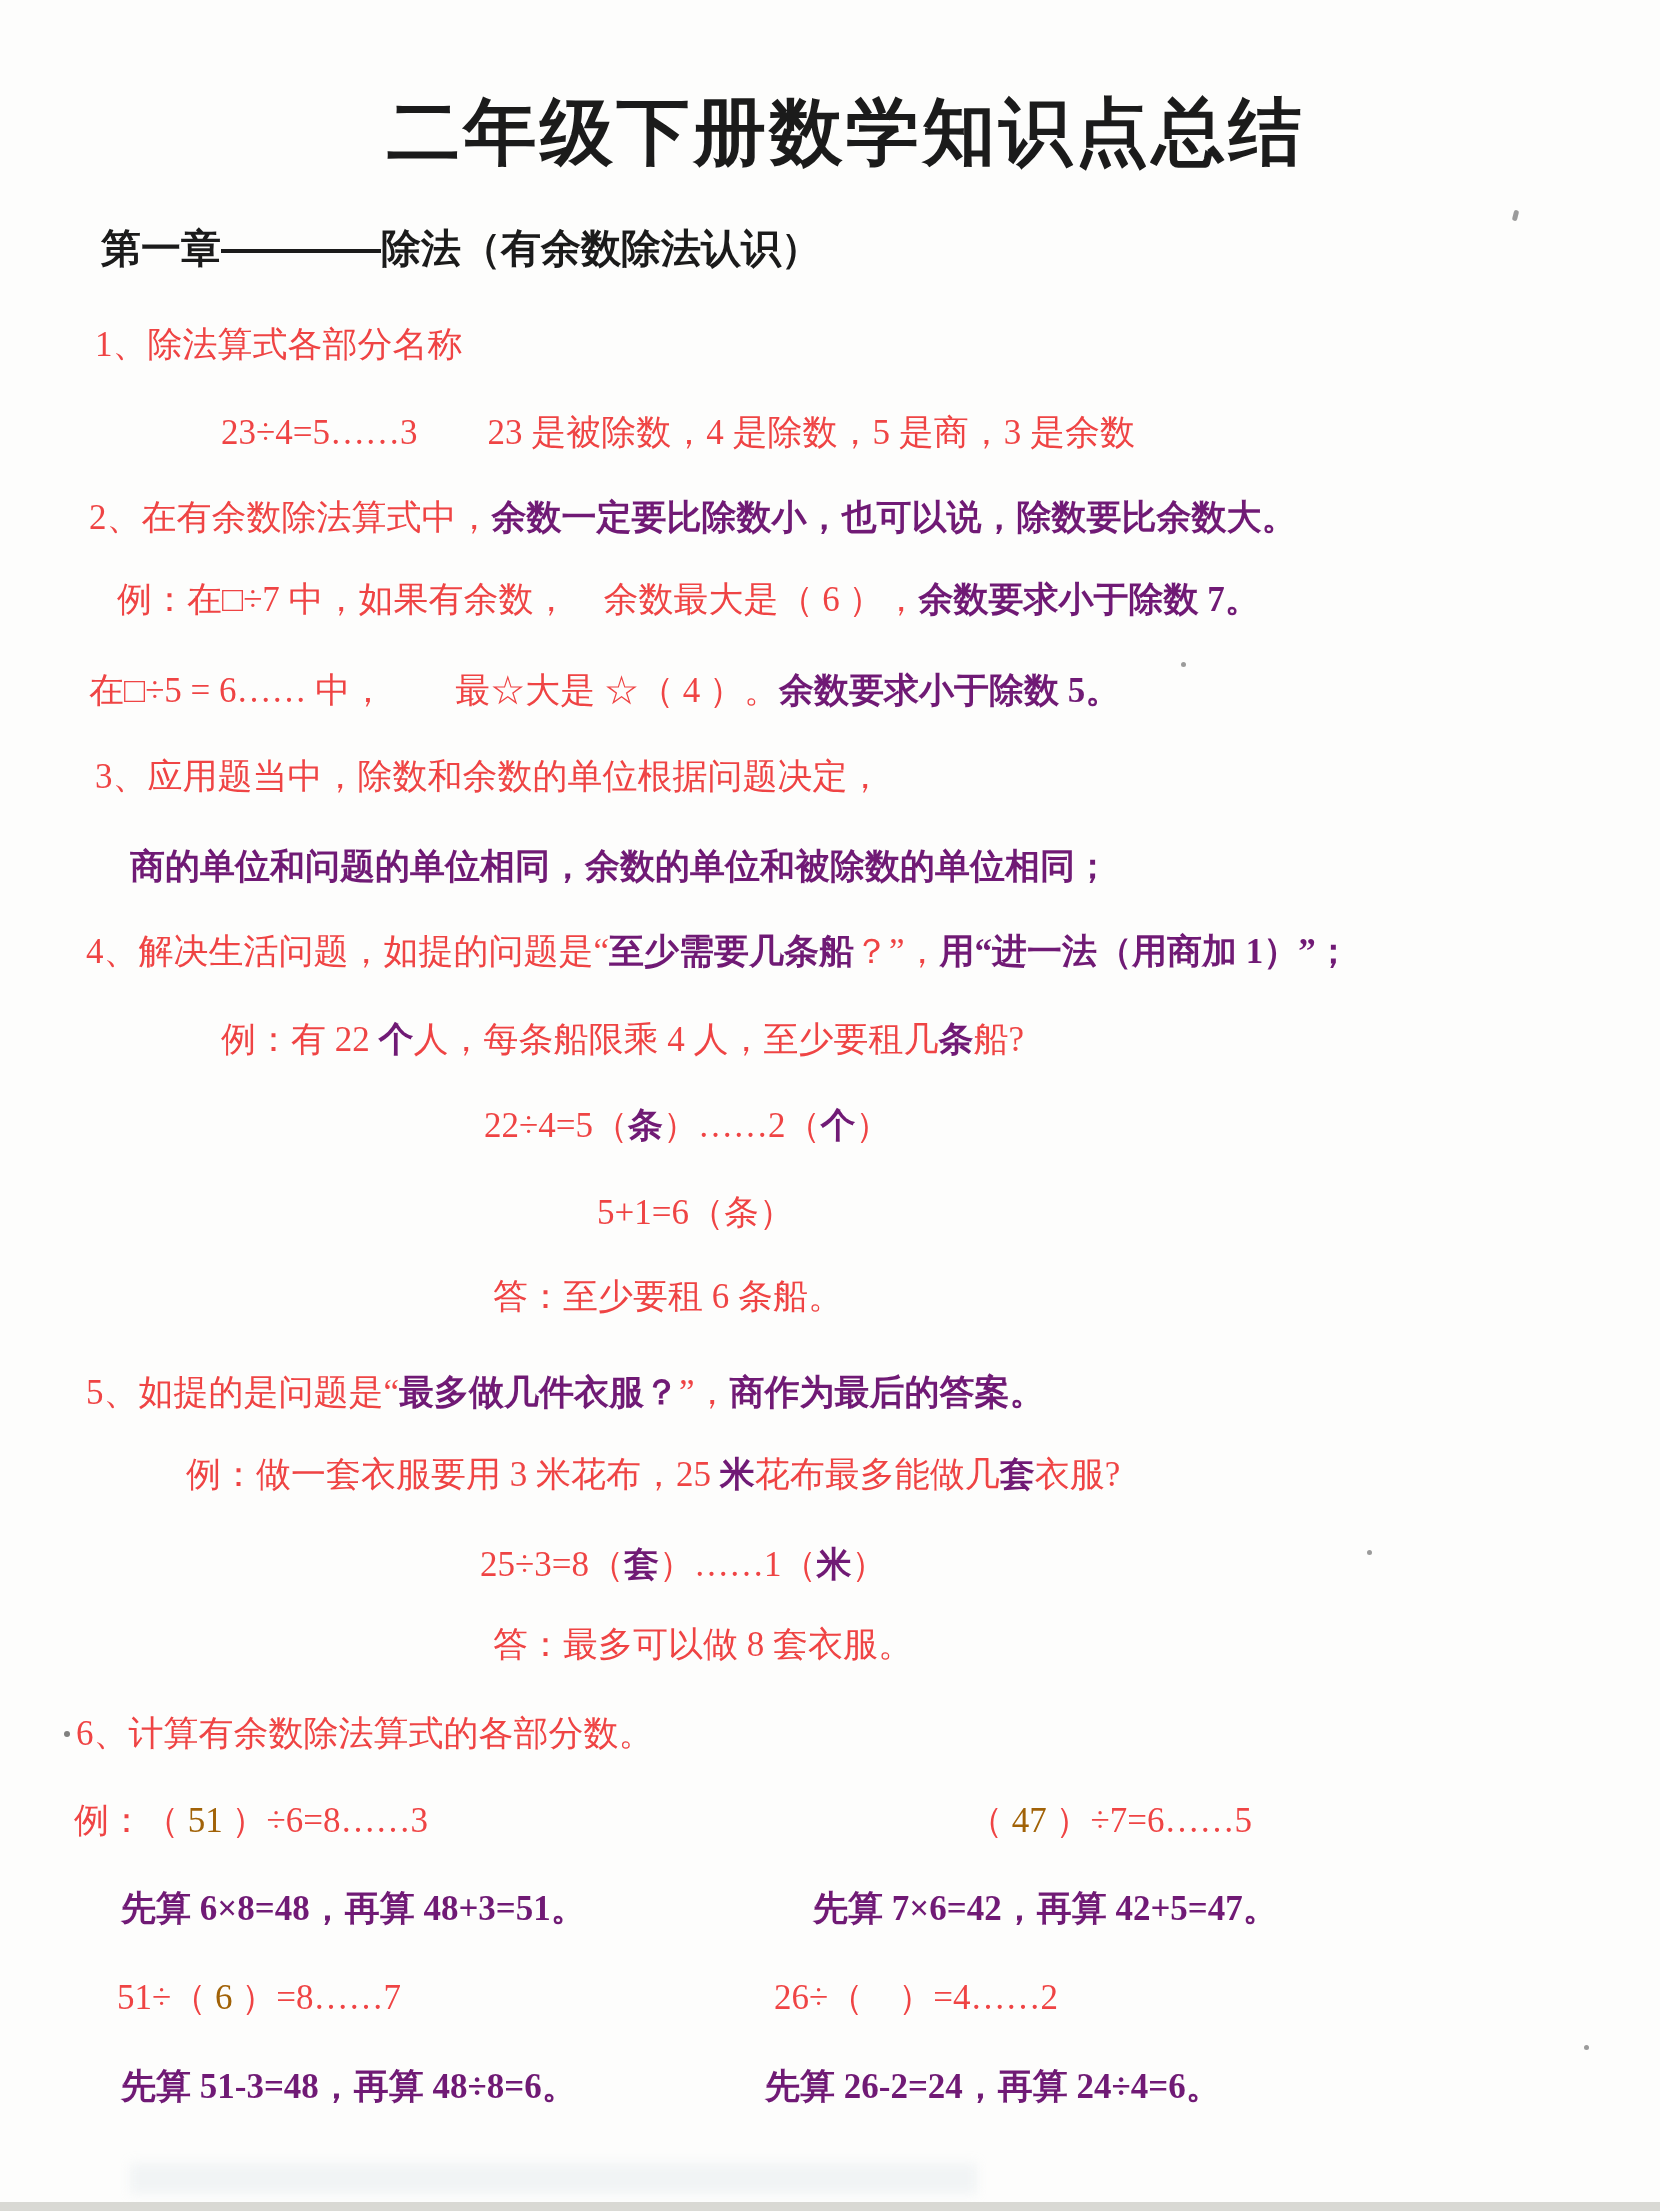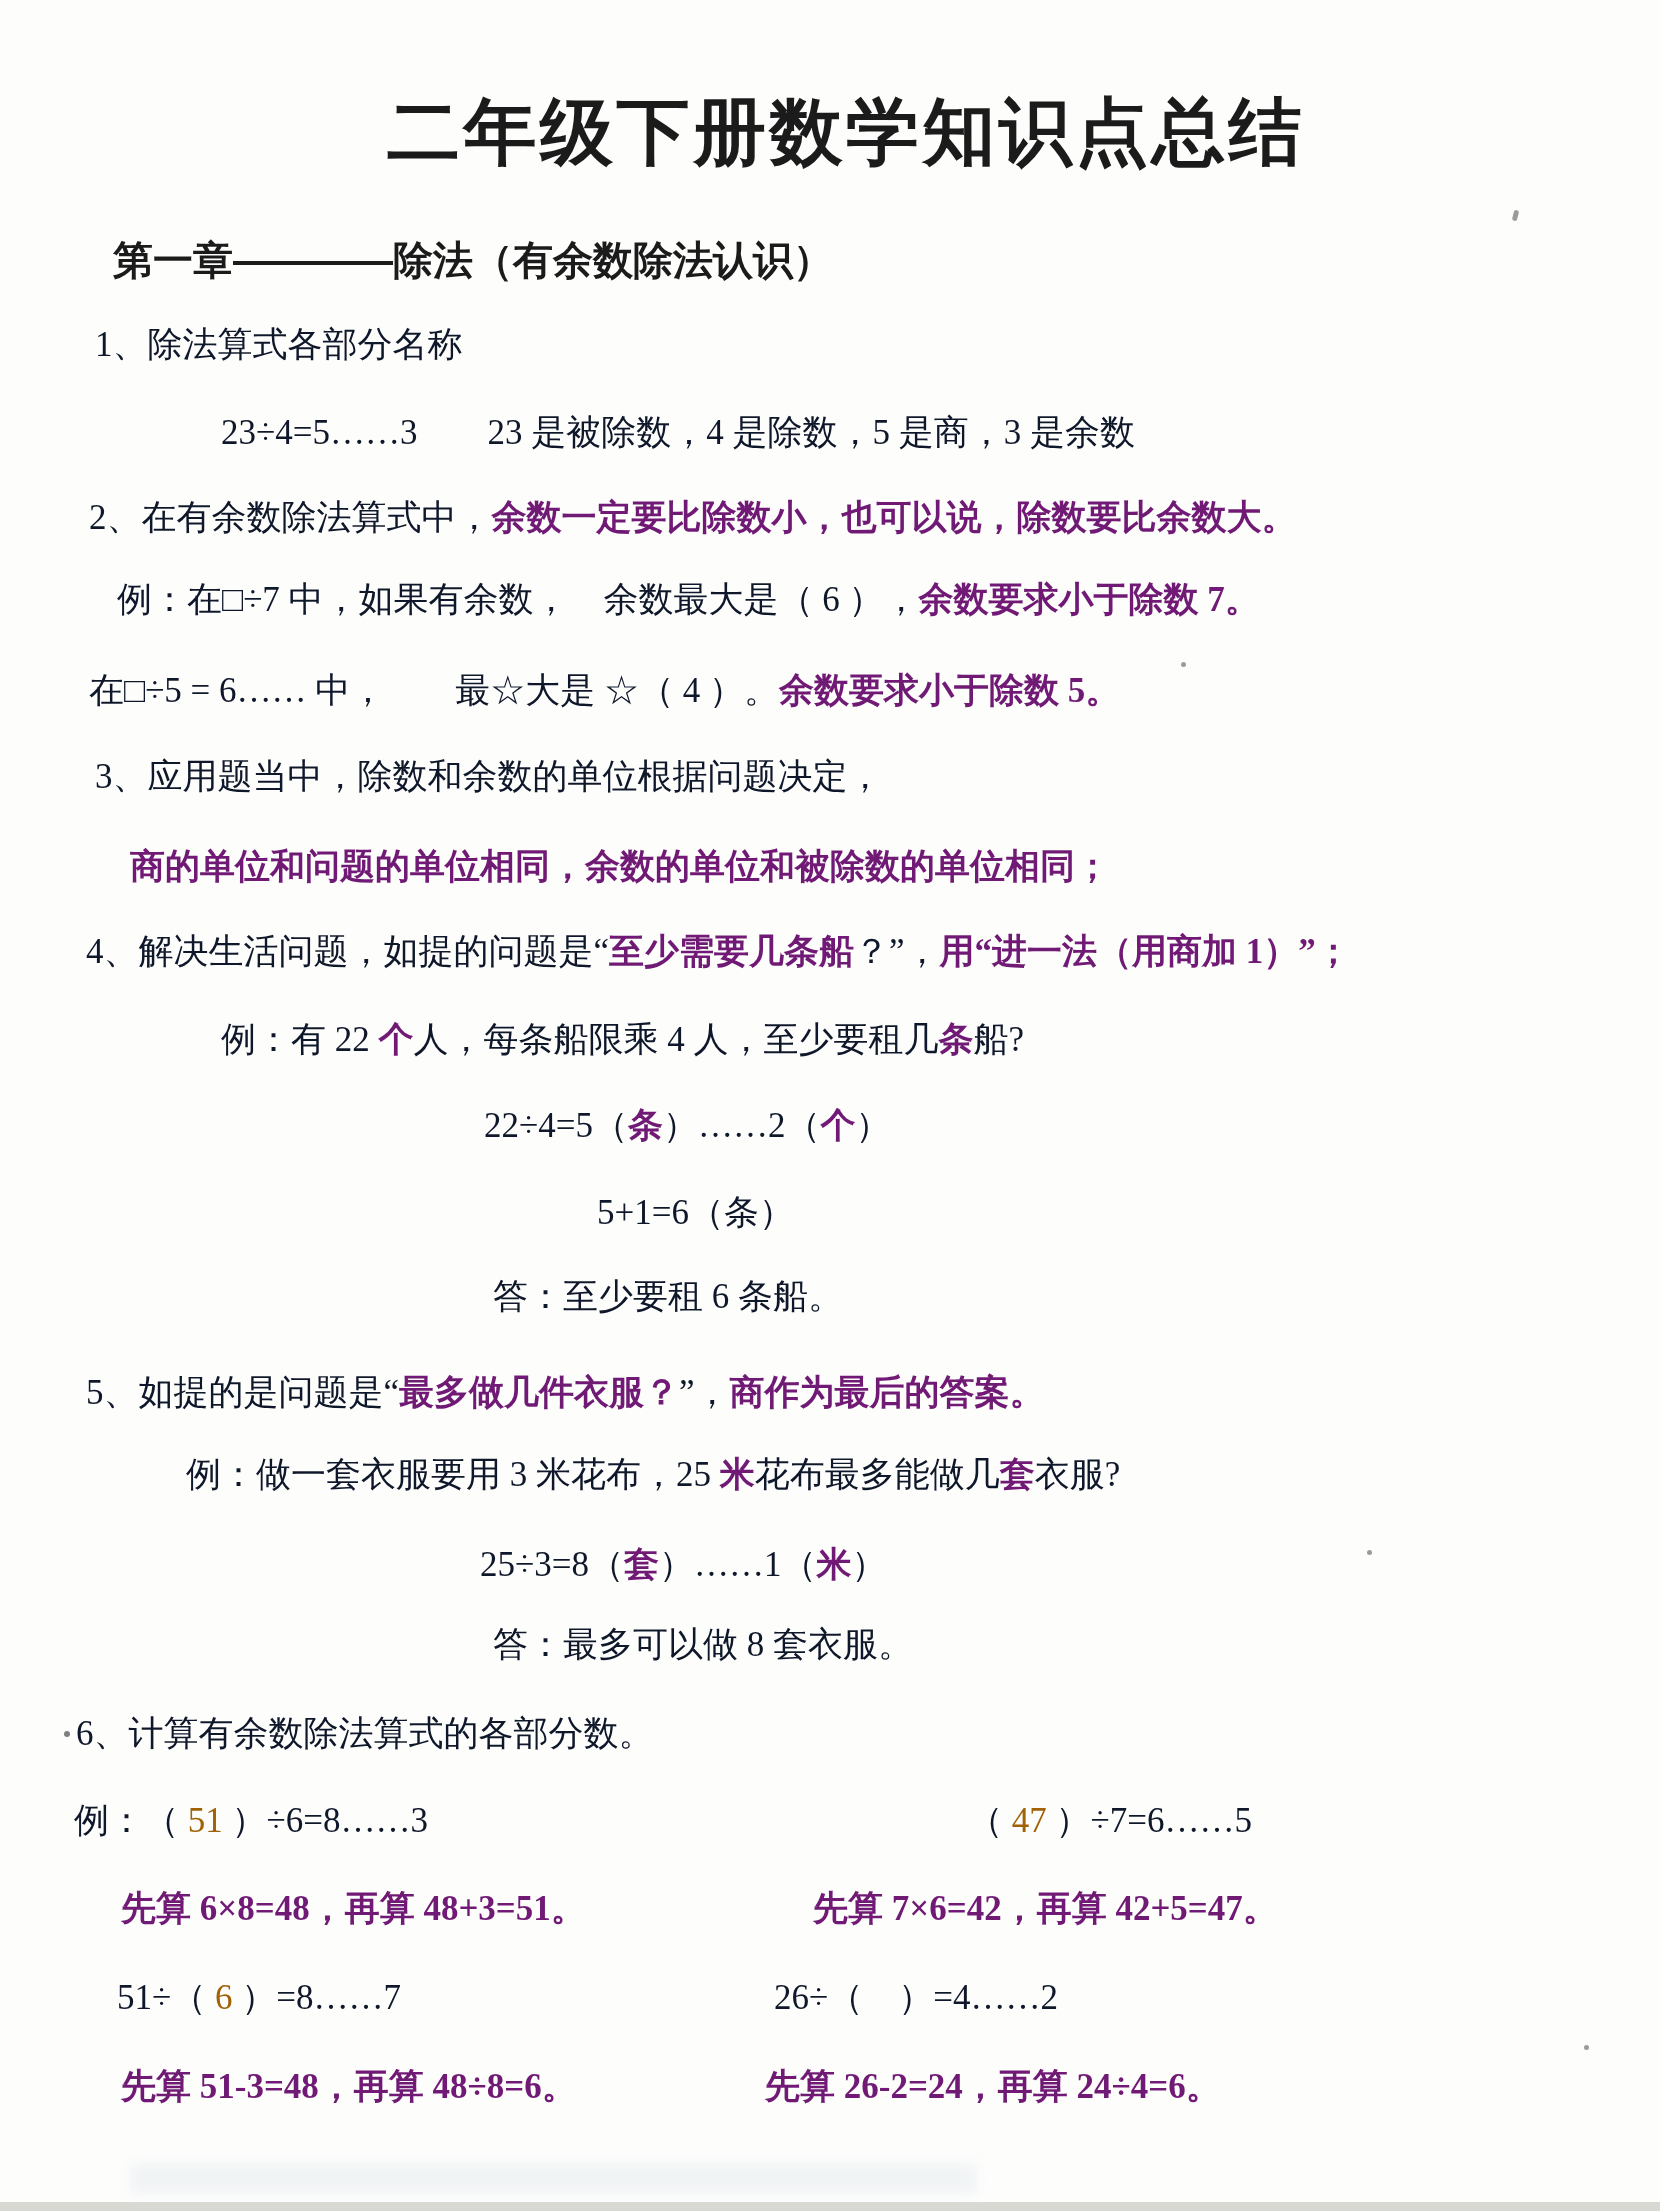--- a/index.html
+++ b/index.html
@@ -1,23 +1,23 @@
 <!DOCTYPE html>
 <html style="font-size:14px"><head>
 <meta charset="utf-8">
 <style>
   html,body{margin:0;padding:0;background:#e9e9e6;}
   .page{position:relative;width:1660px;height:2212px;background:#fdfdfc;overflow:hidden;
         font-family:"Liberation Serif","DejaVu Serif",serif;color:#1b1b1b;}
   .title{position:absolute;top:73px;left:0;width:1660px;text-align:center;margin:16px;
          font-size:73px;font-weight:bold;letter-spacing:3.5px;line-height:1.2;white-space:pre;}
-  .chapter{position:absolute;left:97px;top:218px;margin:16px;font-size:40px;font-weight:bold;
+  .chapter{position:absolute;left:97px;top:218px;margin:4px;font-size:40px;font-weight:bold;
            line-height:1.3;white-space:pre;font-family:"Liberation Sans","DejaVu Sans",sans-serif;}
   .line{position:absolute;font-size:35px;line-height:1.3;white-space:pre;}
-  .b{color:#0f172a;}
+  .b{color:#ef4444;}
   .r{color:#701a75;font-weight:bold;}
   .rn{color:#a16207;font-weight:normal;}
   .l0{left:95px;top:322px}
   .l1{left:221px;top:410px}
   .l2{left:89px;top:495px}
   .l3{left:117px;top:577px}
   .l4{left:89px;top:668px}
   .l5{left:95px;top:754px}
   .l6{left:130px;top:844px}
   .l7{left:86px;top:929px}

